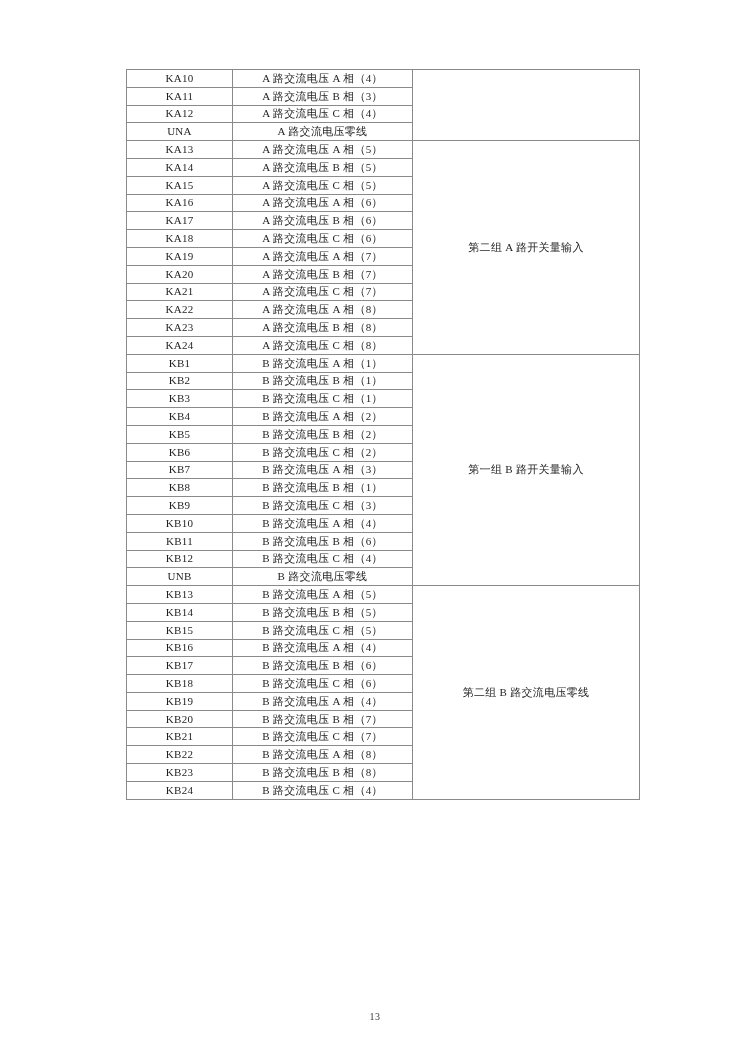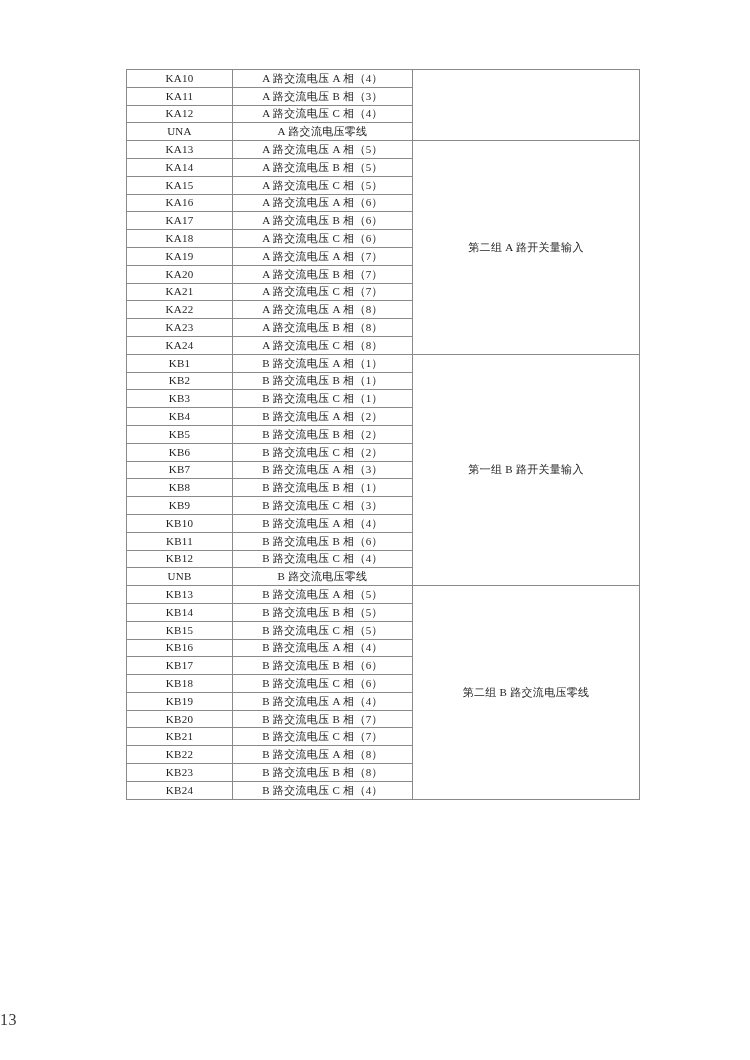--- a/index.html
+++ b/index.html
@@ -51,22 +51,22 @@
     border-top: 1.6px solid #6a6a6a;
   }
   td.col-terminal { width: 105px; }
   td.col-desc     { width: 179px; }
   td.col-group    { width: 226px; }
   .page-number {
     position: absolute;
     left: 0;
     top: 1011px;
     width: 750px;
-    text-align: left;
-    font-size: 16px;
+    text-align: center;
+    font-size: 10px;
     color: #3a3a3a;
     letter-spacing: 0.5px;
   }
 </style>
 </head>
 <body>
 
 <div class="page">
   <table class="io-table">
     <tbody id="table-body">

